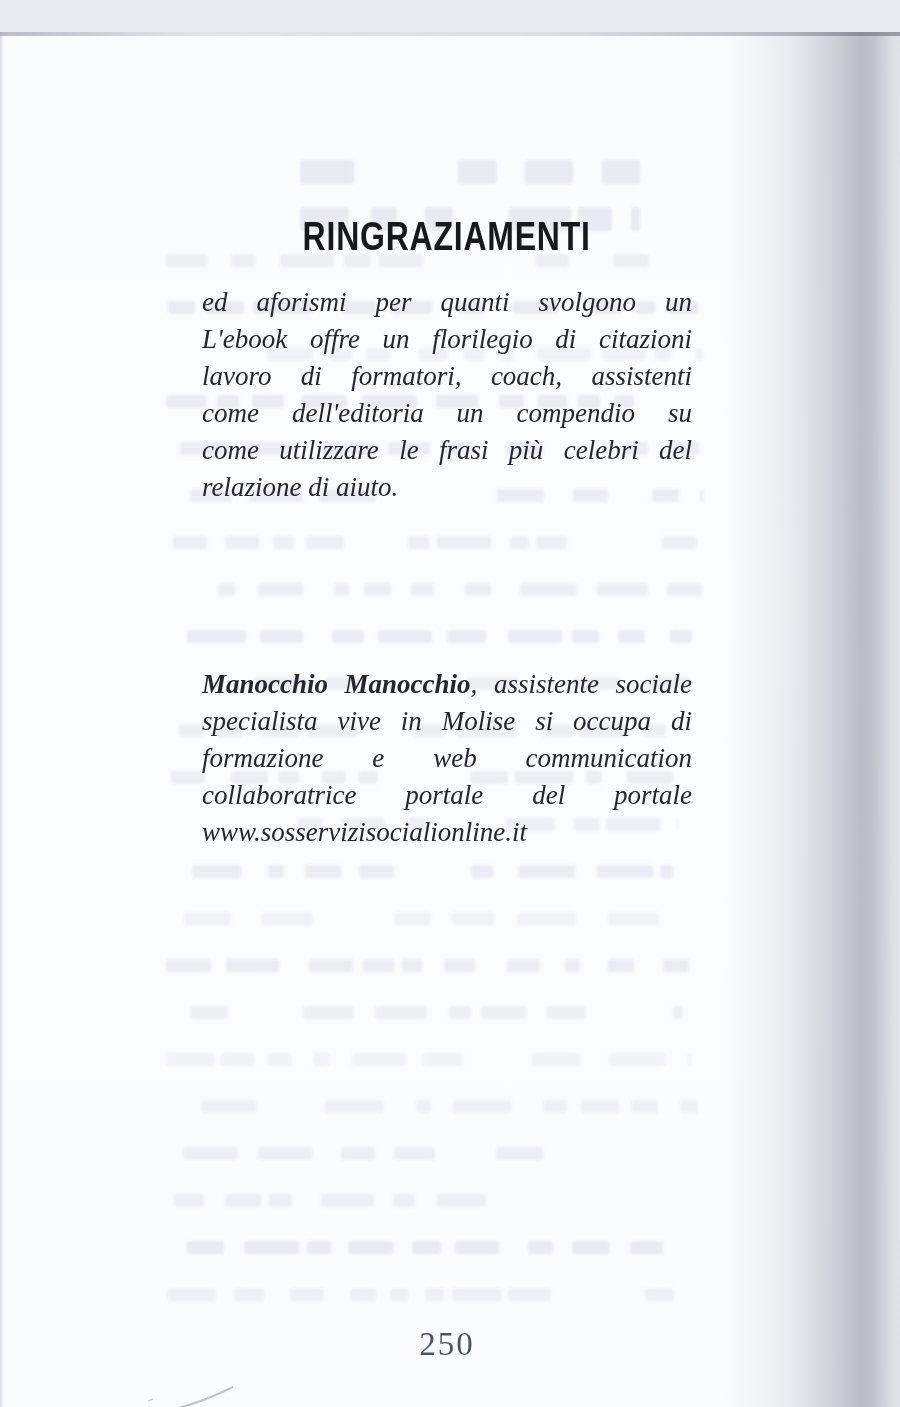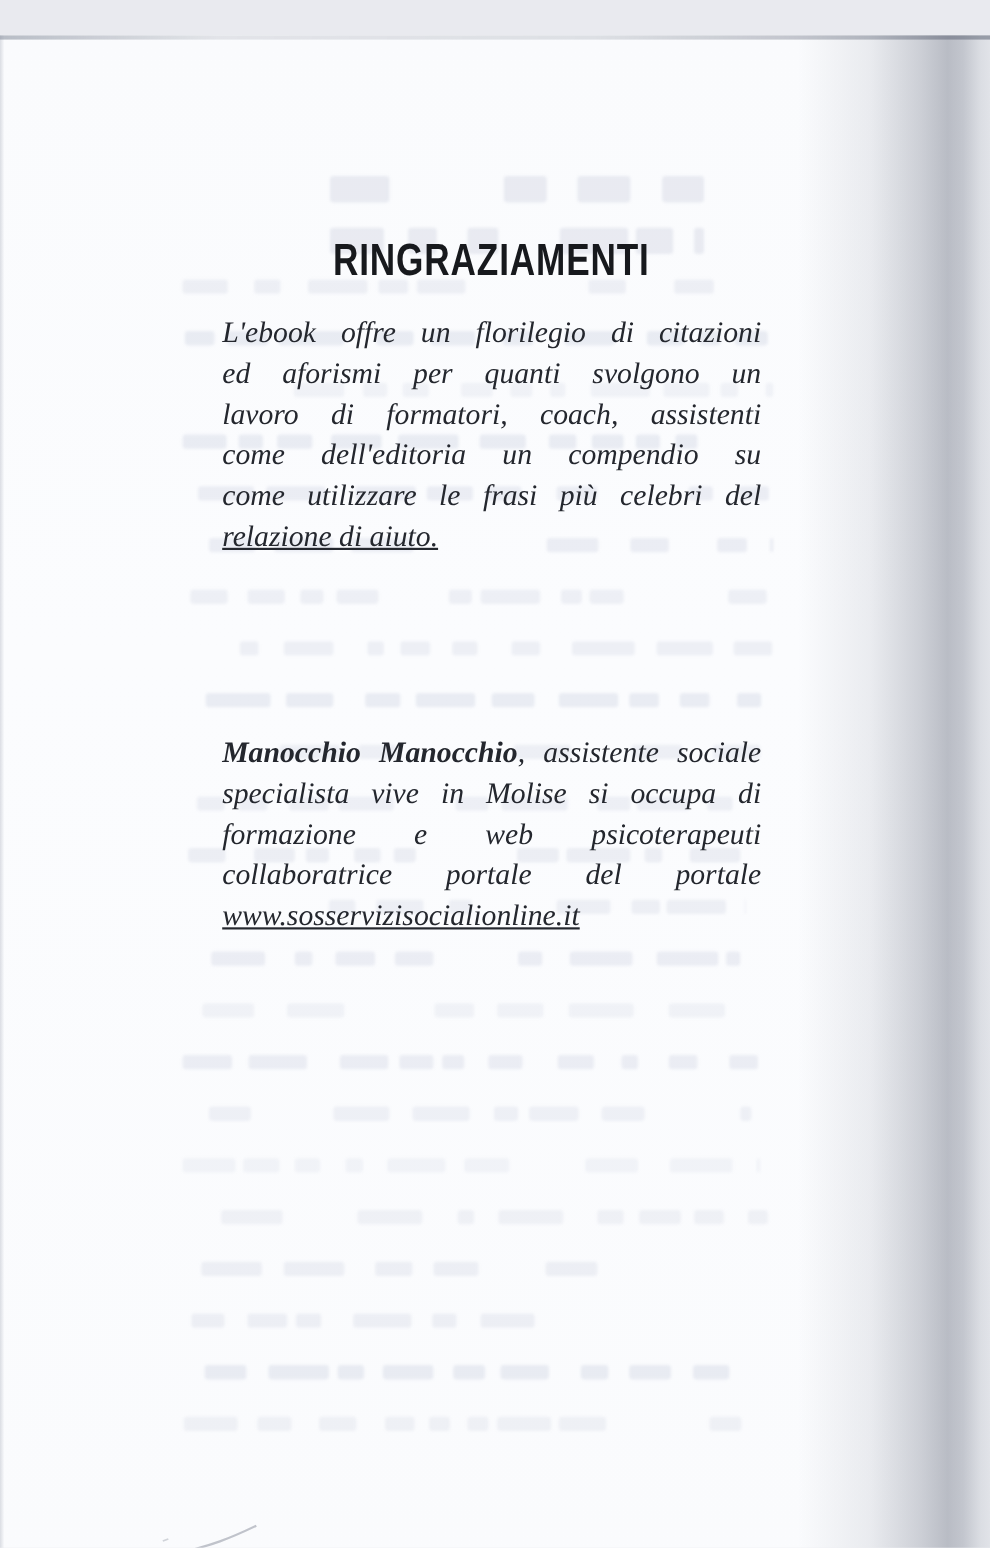--- a/index.html
+++ b/index.html
@@ -65,21 +65,21 @@
     font-family:"Liberation Serif", serif;
     font-style:italic;font-size:27px;color:#24272e;
   }
   .para1{top:252px;}
   .para2{top:634px;}
   .jline{
     height:37px;line-height:37px;
     text-align:justify;text-align-last:justify;
     white-space:normal;
   }
-  .jline.last{text-align-last:left;text-decoration:underline;}
+  .jline.last{text-align-last:left;}
   .author{font-weight:700;}
   .page-number{
     position:absolute;left:202px;width:490px;top:1292px;height:40px;
     line-height:40px;text-align:center;
     font-family:"Liberation Serif", serif;
     font-size:33px;color:#4d5763;letter-spacing:2px;
   }
   .crease{position:absolute;left:0;top:0;z-index:3;pointer-events:none;}
 </style>
 </head>
@@ -334,36 +334,37 @@
         <div class="ghost-seg" style="left: 508px; top: 1256px; width: 43px; height: 13px; background: rgba(146, 157, 186, 0.11);"></div>
         <div class="ghost-seg" style="left: 645px; top: 1256px; width: 29px; height: 13px; background: rgba(146, 157, 186, 0.11);"></div>
       </div>
     </div>
 
   <div class="content">
 
     <h1 class="title"><span class="title-inner">RINGRAZIAMENTI</span></h1>
 
     <div class="para para1">
+      <div class="jline">ed aforismi per quanti svolgono un</div>
       <div class="jline">L'ebook offre un florilegio di citazioni</div>
-      <div class="jline">ed aforismi per quanti svolgono un</div>
       <div class="jline">lavoro di formatori, coach, assistenti</div>
       <div class="jline">come dell'editoria un compendio su</div>
       <div class="jline">come utilizzare le frasi più celebri del</div>
       <div class="jline last">relazione di aiuto.</div>
     </div>
 
     <div class="para para2">
       <div class="jline"><span class="author">Manocchio Manocchio</span><span>, assistente sociale</span></div>
       <div class="jline">specialista vive in Molise si occupa di</div>
-      <div class="jline">formazione e web psicoterapeuti</div>
+      <div class="jline">formazione e web communication</div>
       <div class="jline">collaboratrice portale del portale</div>
       <div class="jline last">www.sosservizisocialionline.it</div>
     </div>
 
+    <div class="page-number">250</div>
   </div>
 
   <svg class="crease" width="900" height="1407" viewBox="0 0 900 1407">
     <path d="M166,1379 C192,1373 208,1367 233,1355" fill="none" stroke="#9096a2" stroke-width="2" opacity="0.55"></path>
     <path d="M148,1369 l5,-2" fill="none" stroke="#a6abb6" stroke-width="1.5" opacity="0.5"></path>
   </svg>
 
   <div class="edge-top"></div>
   <div class="edge-left"></div>
   <div class="edge-bottom"></div>

